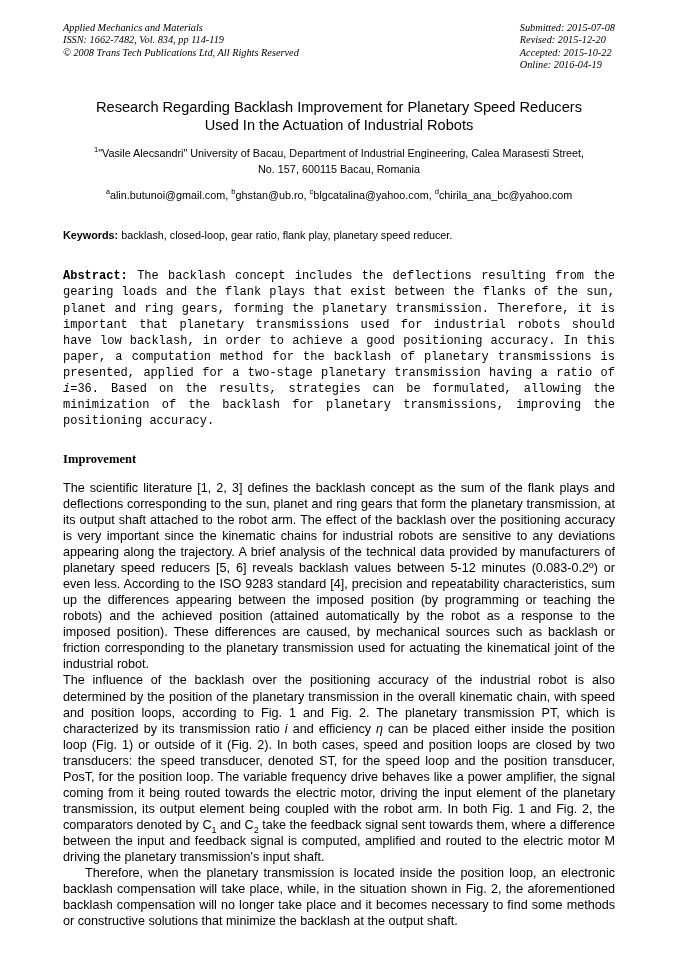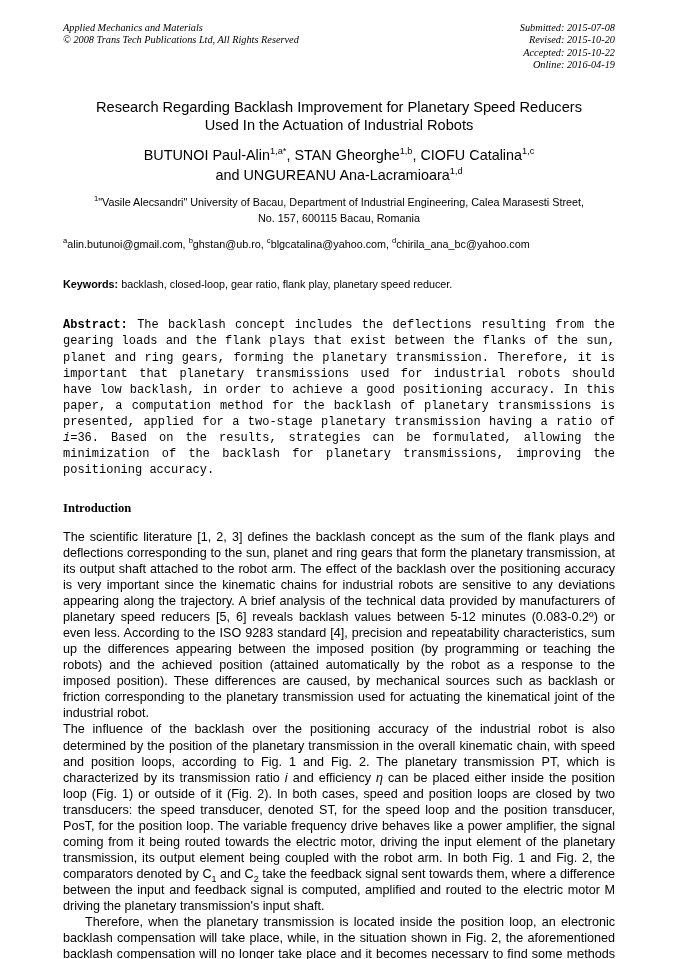--- a/index.html
+++ b/index.html
@@ -27,21 +27,21 @@
     display: flex;
     justify-content: space-between;
     align-items: flex-start;
     font-family: "Liberation Serif", serif;
     font-style: italic;
     font-size: 10.3px;
     line-height: 12.4px;
     margin-bottom: 26px;
   }
   .journal-header .left { text-align: left; }
-  .journal-header .right { text-align: right; white-space: nowrap; }
+  .journal-header .right { white-space: nowrap; }
   .journal-header div > div { white-space: nowrap; }
 
   
   .title {
     font-family: "Liberation Sans", sans-serif;
     font-weight: normal;
     font-size: 14.6px;
     line-height: 18.4px;
     text-align: center;
     margin: 0 14px 12px 14px;
@@ -62,21 +62,21 @@
     line-height: 15.5px;
     text-align: center;
     margin: 0 28px 11px 28px;
   }
   .affiliation sup { font-size: 7.6px; vertical-align: super; line-height: 0; }
 
   .emails {
     font-family: "Liberation Sans", sans-serif;
     font-size: 10.8px;
     line-height: 14px;
-    text-align: left;
+    text-align: center;
     margin: 0 0 26px 0;
   }
   .emails sup { font-size: 7.6px; vertical-align: super; line-height: 0; }
 
   
   .keywords {
     font-family: "Liberation Sans", sans-serif;
     font-size: 10.8px;
     line-height: 14px;
     text-align: left;
@@ -117,54 +117,51 @@
   p.body-par sub { font-size: 9px; vertical-align: sub; line-height: 0; }
 </style>
 </head>
 <body>
 
 <div class="page">
 
   <div class="journal-header">
     <div class="left">
       <div>Applied Mechanics and Materials</div>
+      <div>ISSN: 1662-7482, Vol. 834, pp 114-119</div>
       <div>© 2008 Trans Tech Publications Ltd, All Rights Reserved</div>
     </div>
     <div class="right">
       <div>Submitted: 2015-07-08</div>
-      <div>Revised: 2015-10-20</div>
+      <div>Revised: 2015-12-20</div>
       <div>Accepted: 2015-10-22</div>
       <div>Online: 2016-04-19</div>
     </div>
   </div>
 
   <div class="title">Research Regarding Backlash Improvement for Planetary Speed Reducers Used In the Actuation of Industrial Robots</div>
 
-  <div class="authors">
-    <span>BUTUNOI Paul-Alin</span><sup>1,a</sup><span class="star">*</span><span>, STAN Gheorghe</span><sup>1,b</sup><span>, CIOFU Catalina</span><sup>1,c</sup><br>
-    <span>and UNGUREANU Ana-Lacramioara</span><sup>1,d</sup>
-  </div>
 
   <div class="affiliation">
     <sup>1</sup><span>"Vasile Alecsandri" University of Bacau, Department of Industrial Engineering, Calea Marasesti Street, No. 157, 600115 Bacau, Romania</span>
   </div>
 
   <div class="emails">
     <sup>a</sup><span>alin.butunoi@gmail.com, </span><sup>b</sup><span>ghstan@ub.ro, </span><sup>c</sup><span>blgcatalina@yahoo.com, </span><sup>d</sup><span>chirila_ana_bc@yahoo.com</span>
   </div>
 
   <div class="keywords">
     <span class="kw-label">Keywords:</span><span> backlash, closed-loop, gear ratio, flank play, planetary speed reducer.</span>
   </div>
 
   <div class="abstract">
     <span class="ab-label">Abstract:</span><span> The backlash concept includes the deflections resulting from the gearing loads and the flank plays that exist between the flanks of the sun, planet and ring gears, forming the planetary transmission. Therefore, it is important that planetary transmissions used for industrial robots should have low backlash, in order to achieve a good positioning accuracy. In this paper, a computation method for the backlash of planetary transmissions is presented, applied for a two-stage planetary transmission having a ratio of </span><i>i</i><span>=36. Based on the results, strategies can be formulated, allowing the minimization of the backlash for planetary transmissions, improving the positioning accuracy.</span>
   </div>
 
-  <div class="section-heading">Introduction</div>
+  <div class="section-heading">Improvement</div>
 
   <p class="body-par">The scientific literature [1, 2, 3] defines the backlash concept as the sum of the flank plays and deflections corresponding to the sun, planet and ring gears that form the planetary transmission, at its output shaft attached to the robot arm. The effect of the backlash over the positioning accuracy is very important since  the kinematic chains for industrial robots are sensitive to any deviations appearing along the trajectory. A brief analysis of the technical data provided by manufacturers of planetary speed reducers [5, 6] reveals backlash values between 5-12 minutes (0.083-0.2º) or even less. According to the ISO 9283 standard [4], precision and repeatability characteristics, sum up the differences appearing between the imposed position (by programming or teaching the robots) and the achieved position (attained automatically by the robot as a response to the imposed position). These differences are caused, by mechanical sources such as backlash or friction corresponding to the planetary transmission used for actuating the kinematical joint of the industrial robot.</p>
 
   <p class="body-par"><span>The influence of the backlash over the positioning accuracy of the industrial robot is also determined by the position of the planetary transmission in the overall kinematic chain, with speed and position loops, according to Fig. 1 and Fig. 2. The planetary transmission PT, which is characterized by its transmission ratio </span><i>i</i><span> and efficiency </span><i>η</i><span> can be placed either inside the position loop (Fig. 1) or outside of it (Fig. 2). In both cases, speed and position loops are closed by two transducers: the speed transducer, denoted ST, for the speed loop and the position transducer, PosT, for the position loop. The variable frequency drive behaves like a power amplifier, the signal coming from it being routed towards the electric motor, driving the input element of the planetary transmission, its output element being coupled with the robot arm. In both Fig. 1 and Fig. 2, the comparators denoted by C</span><sub>1</sub><span> and C</span><sub>2</sub><span> take the feedback signal sent towards them, where a difference between the input and feedback signal is computed, amplified and routed to the electric motor M driving the planetary transmission's input shaft.</span></p>
 
   <p class="body-par indented">Therefore, when the planetary transmission is located inside the position loop, an electronic backlash compensation will take place, while, in the situation shown in Fig. 2, the aforementioned backlash compensation will no longer take place and it becomes necessary to find some methods or constructive solutions that minimize the backlash at the output shaft.</p>
 
 </div>
 
 </body></html>

